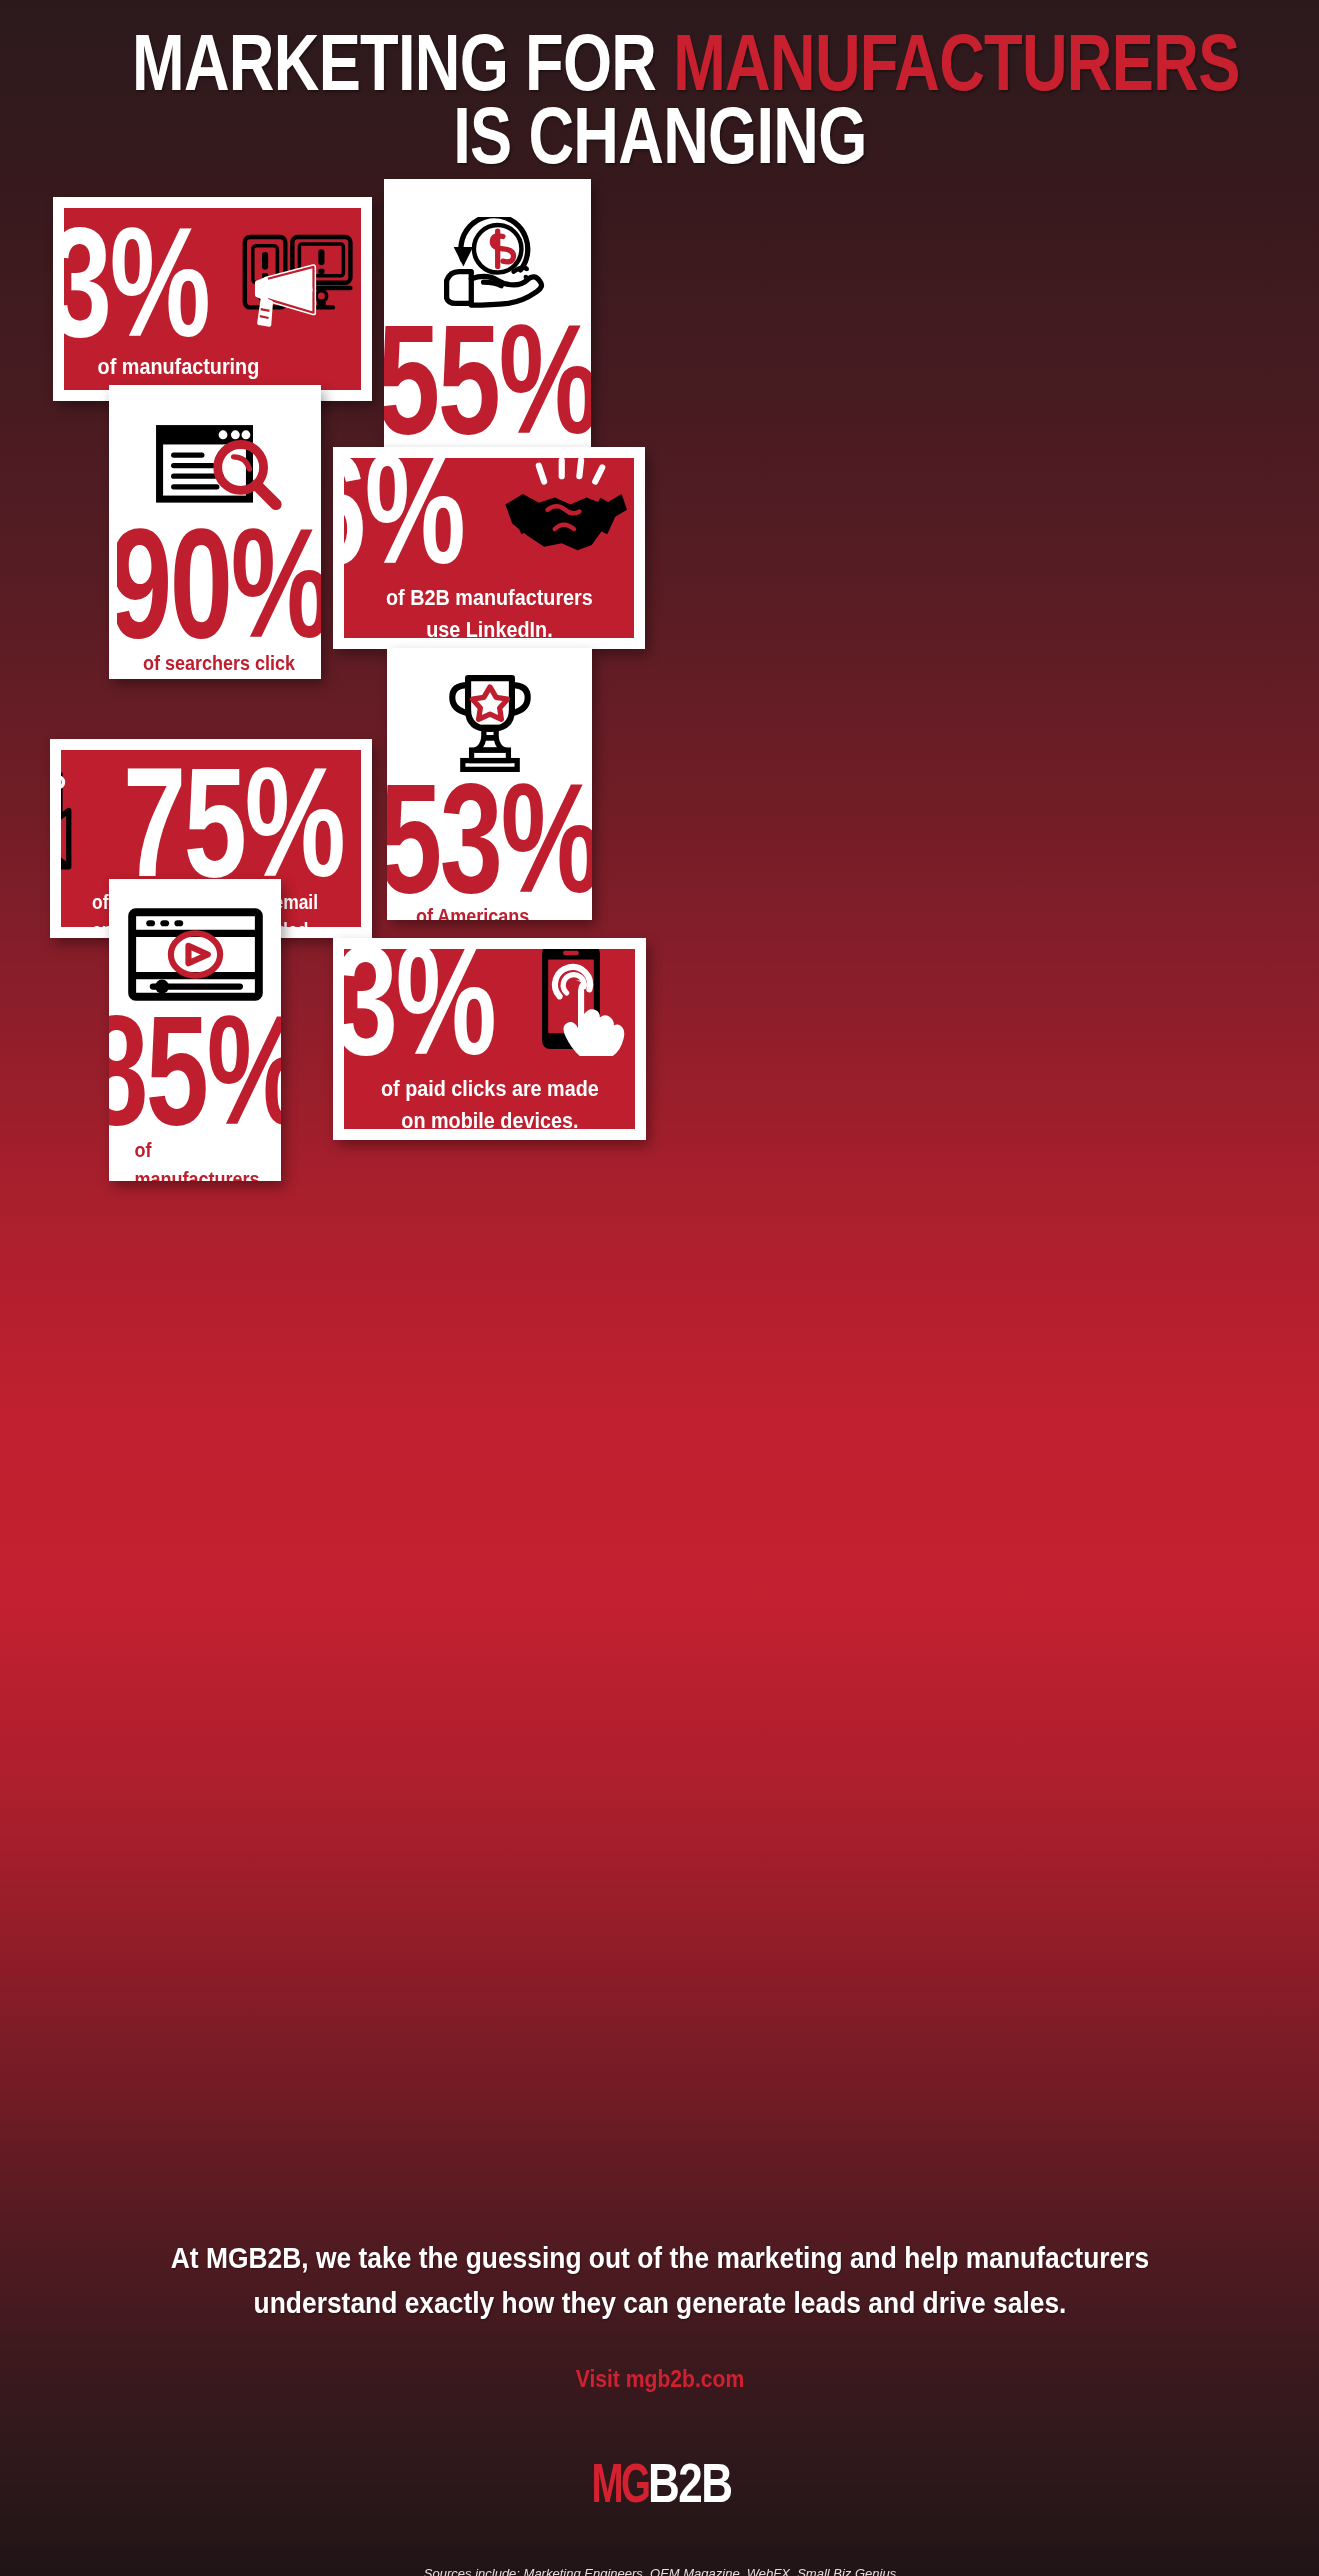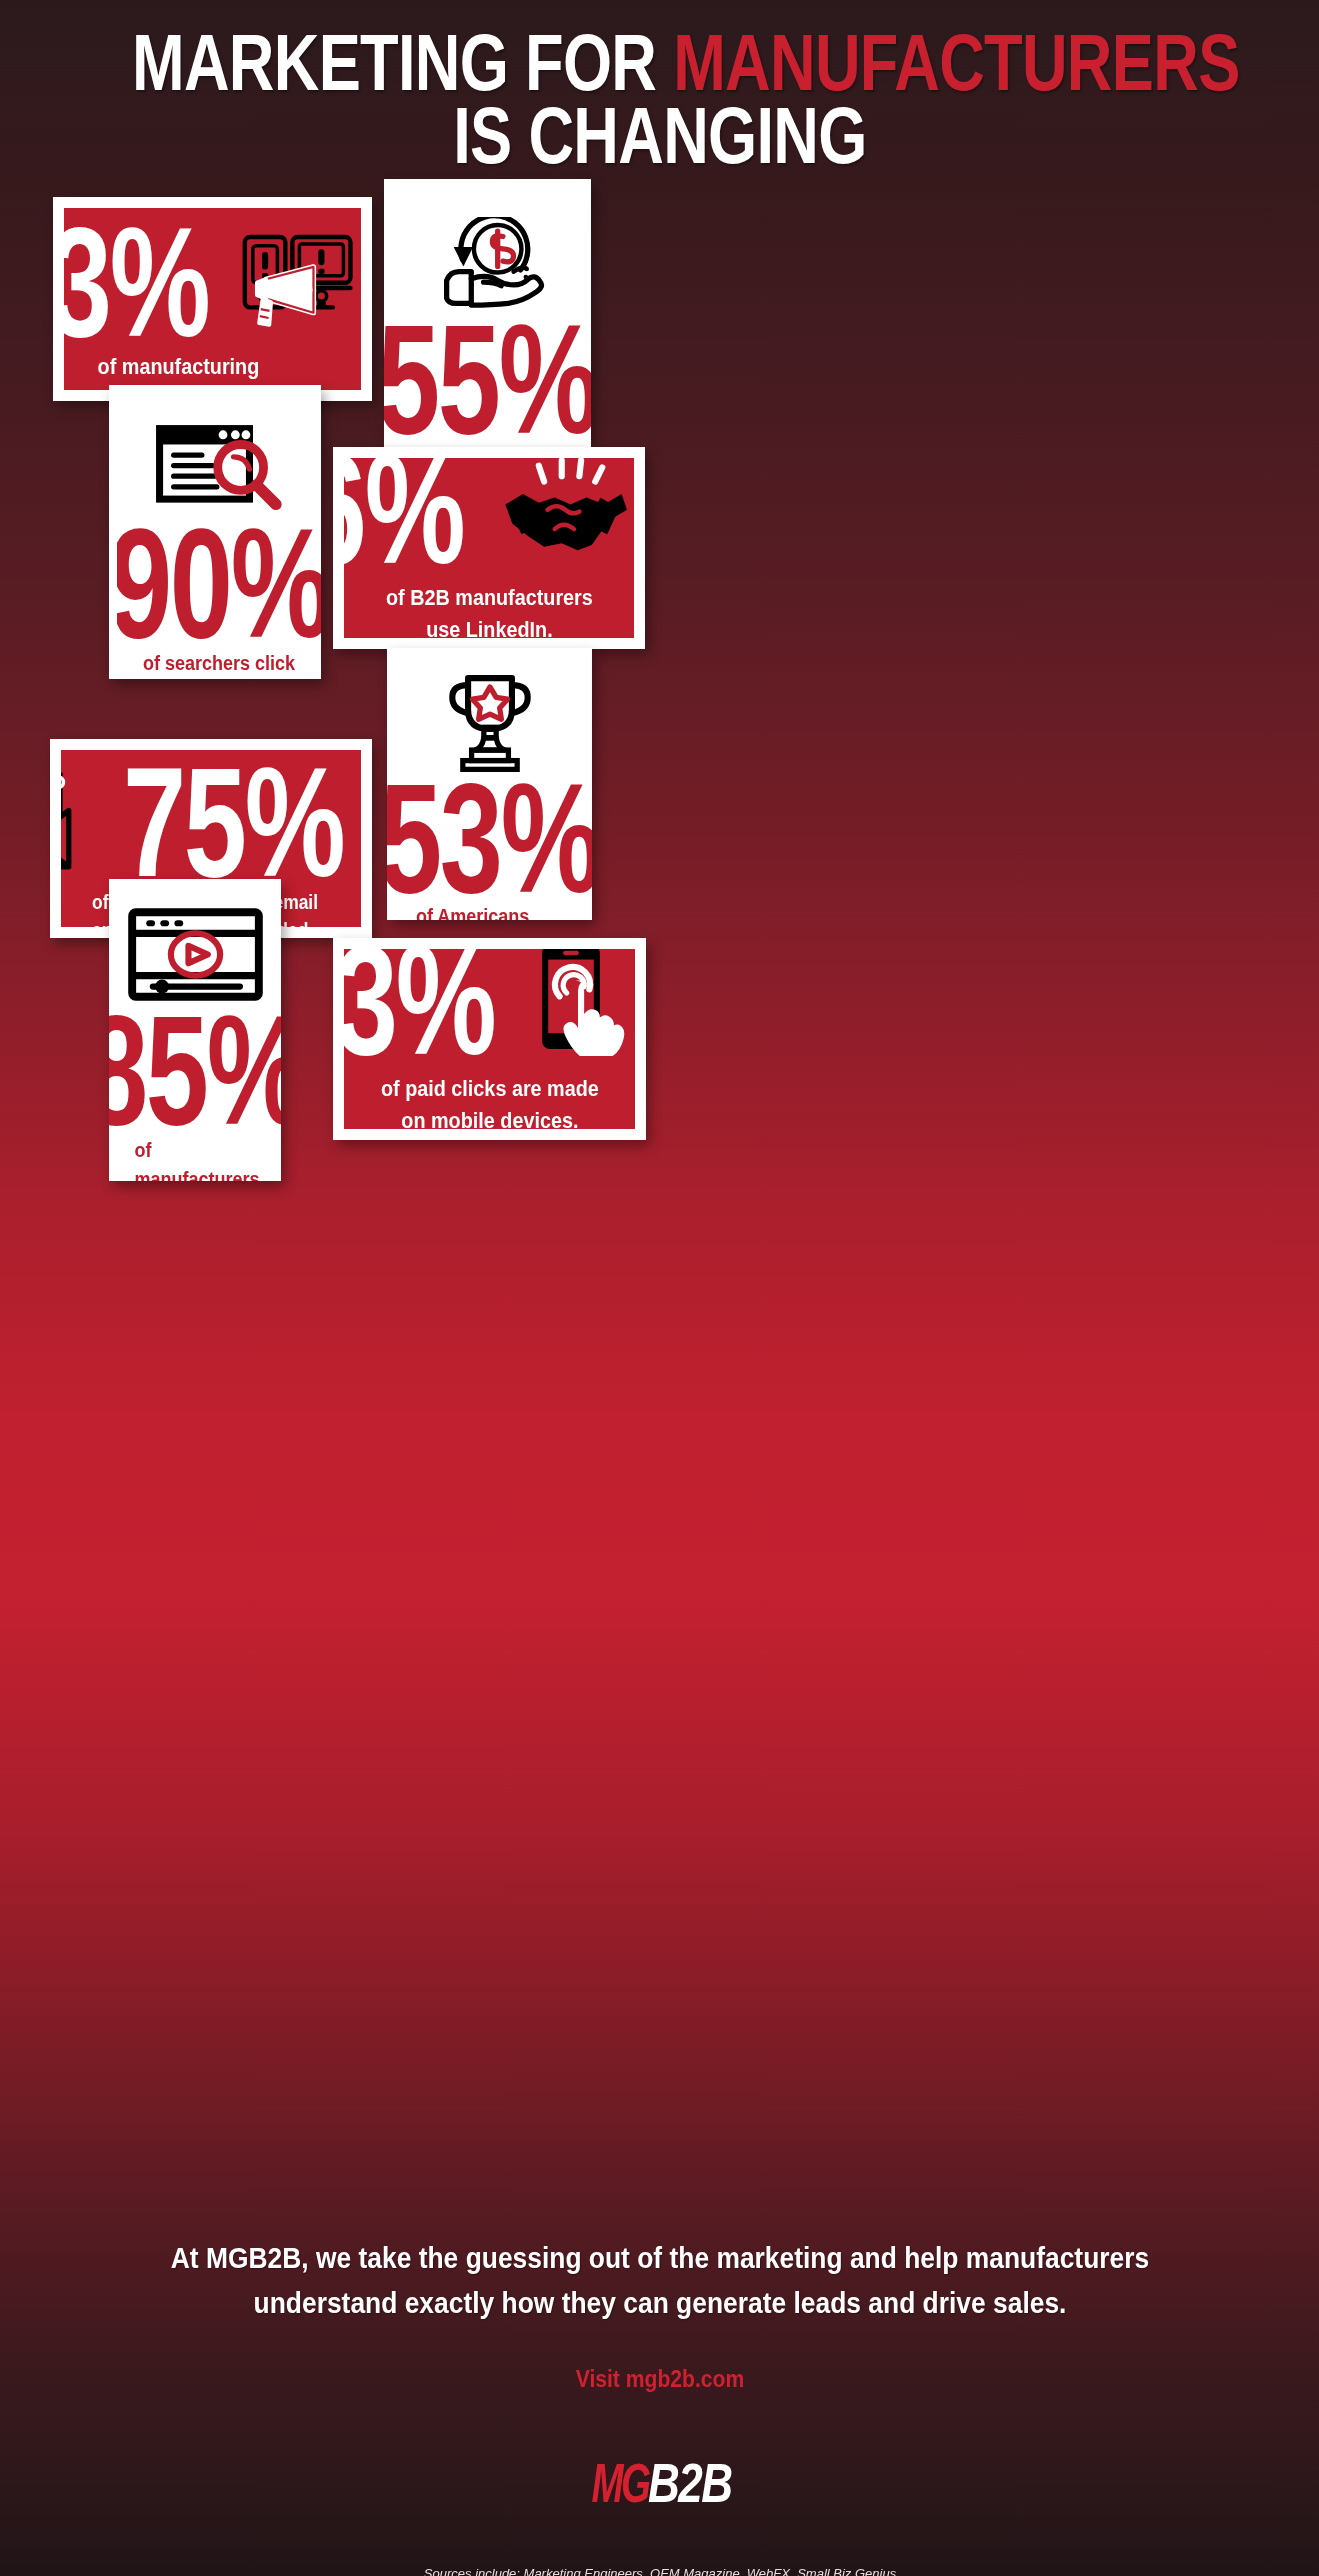--- a/index.html
+++ b/index.html
@@ -131,21 +131,21 @@
   .foot-visit {
     margin-top: 40px;
     font-family: "Liberation Sans Narrow", "Liberation Sans", sans-serif;
     font-weight: bold;
     font-size: 24px;
     color: #d02130;
     transform: scaleX(0.88);
   }
   .logo-wrap {
     margin-top: 58px;
-    display: flex; align-items: center; justify-content: center; font-style: italic;
+    display: flex; align-items: center; justify-content: center;
   }
   .logo-mg {
     font-family: "Liberation Sans Narrow", "Liberation Sans", sans-serif;
     font-weight: bold; font-size: 55px; color: #d42130;
     transform: scaleX(0.70); transform-origin: right center;
     letter-spacing: -3.5px;
   }
   .logo-b2b {
     font-family: "Liberation Sans Narrow", "Liberation Sans", sans-serif;
     font-weight: bold; font-size: 55px; color: #ffffff;

